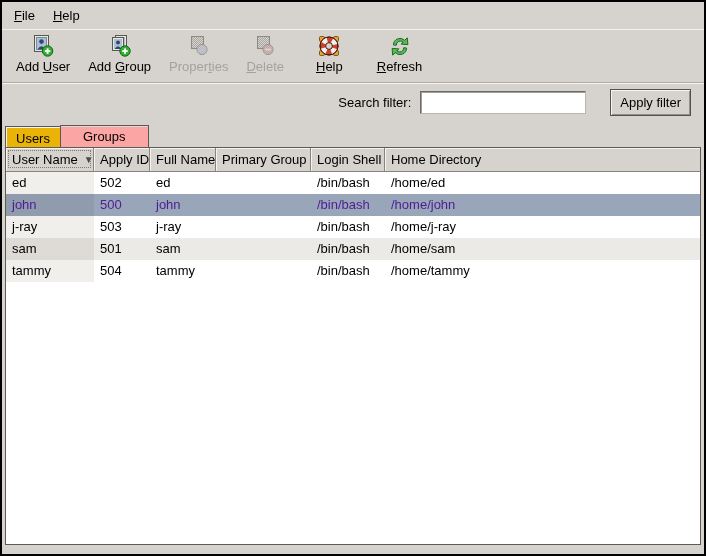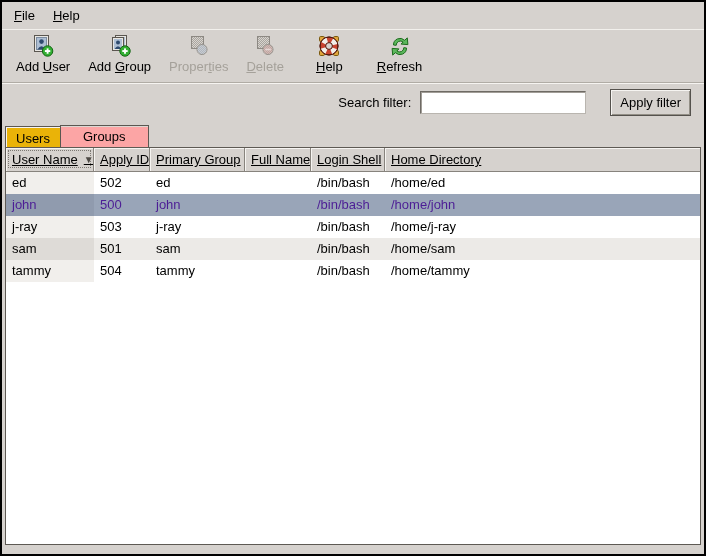--- a/index.html
+++ b/index.html
@@ -39,21 +39,21 @@
   .tab-bar{height:26px;flex:none;display:flex;align-items:flex-end;padding:0 0 0 3px;}
   .tab{border:1px solid #5b5751;border-bottom:none;cursor:default;position:relative;}
   .tab.active{background:#eab308;padding:4px 10px 1px 10px;box-shadow:inset 0 1px 0 #f6f4f1, inset 1px 0 0 #f6f4f1;z-index:2;}
   .tab.inactive{background:#fca5a5;padding:3px 22px;margin-left:-1px;box-shadow:inset 0 1px 0 #dcd8d3;}
   
   .table-frame{flex:1;margin:0 3px 9px 3px;border:1px solid #5e5a54;background:#fff;display:flex;flex-direction:column;overflow:hidden;}
   .table-header{display:flex;height:24px;flex:none;background:#d6d2ce;}
   .th{
     box-sizing:border-box;display:flex;align-items:center;padding:0 6px;background:#d6d2ce;
     border-right:1px solid #87837d;border-bottom:1px solid #87837d;
-    box-shadow:inset 1px 1px 0 #f6f4f1;position:relative;white-space:nowrap;overflow:hidden;cursor:default;text-decoration:underline;
+    box-shadow:inset 1px 1px 0 #f6f4f1;position:relative;white-space:nowrap;overflow:hidden;cursor:default;
   }
   .th.last{flex:1;border-right:none;}
   .th.focused::after{content:"";position:absolute;left:2px;top:2px;right:2px;bottom:3px;border:1px dotted #7c7872;pointer-events:none;}
   .sort-arrow{margin-left:auto;font-size:10px;line-height:1;color:#4e4a45;padding-left:6px;}
   .c0{width:88px;}.c1{width:56px;}.c2{width:95px;}.c3{width:66px;}.c4{width:74px;}
   .table-body{flex:1;background:#fff;overflow:hidden;}
   .tr{display:flex;height:22px;cursor:default;}
   .td{box-sizing:border-box;padding:0 6px;line-height:22px;white-space:nowrap;overflow:hidden;}
   .td.c5{flex:1;}
   .tr.even .td{background:#fff;}
@@ -185,25 +185,25 @@
 
   <div class="table-frame">
     <div class="table-header">
       <div class="th c0 focused">
         <span>User Name</span>
         <span class="sort-arrow">▼</span>
       </div>
       <div class="th c1">
           <span>Apply ID</span>
         </div>
+      <div class="th c3">
+          <span>Full Name</span>
+        </div>
       <div class="th c2">
           <span>Primary Group</span>
-        </div>
-      <div class="th c3">
-          <span>Full Name</span>
         </div>
       <div class="th c4">
           <span>Login Shell</span>
         </div>
       <div class="th c5 last">
           <span>Home Directory</span>
         </div>
     </div>
     <div class="table-body">
         <div class="tr even">

